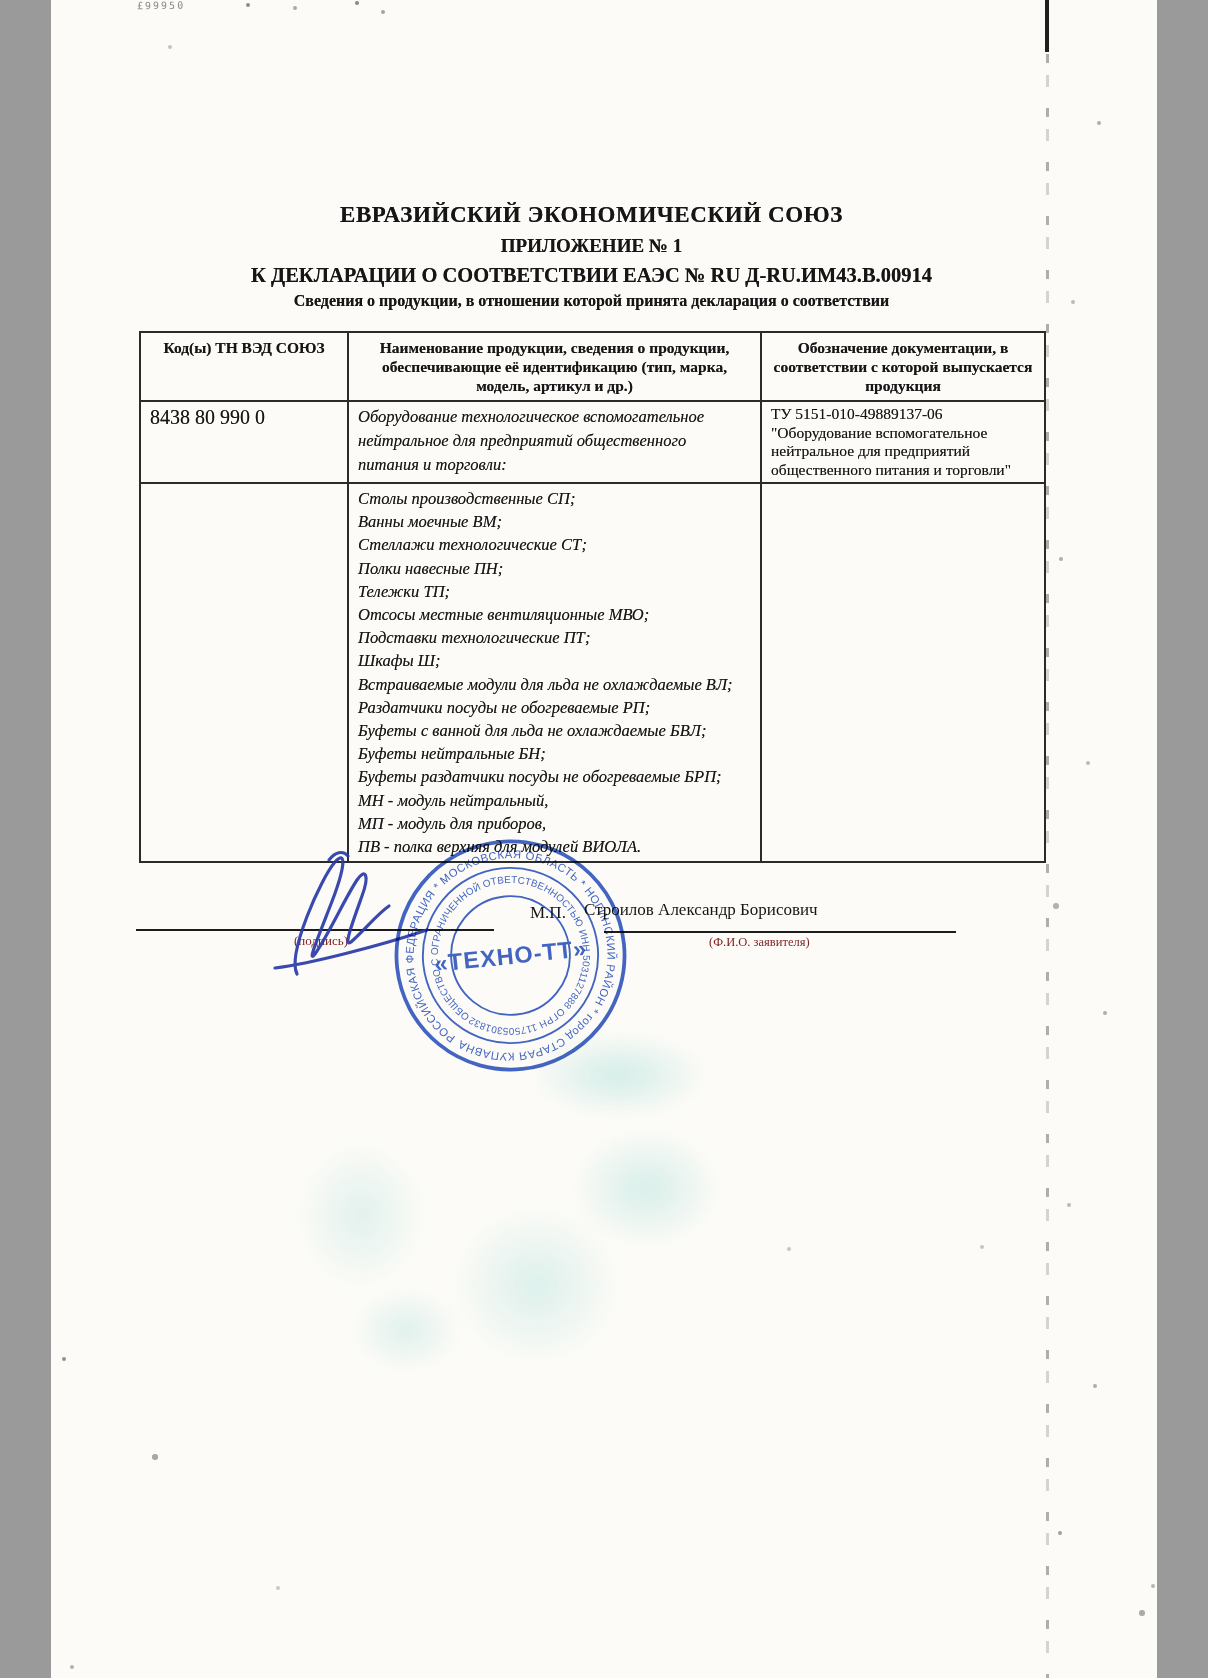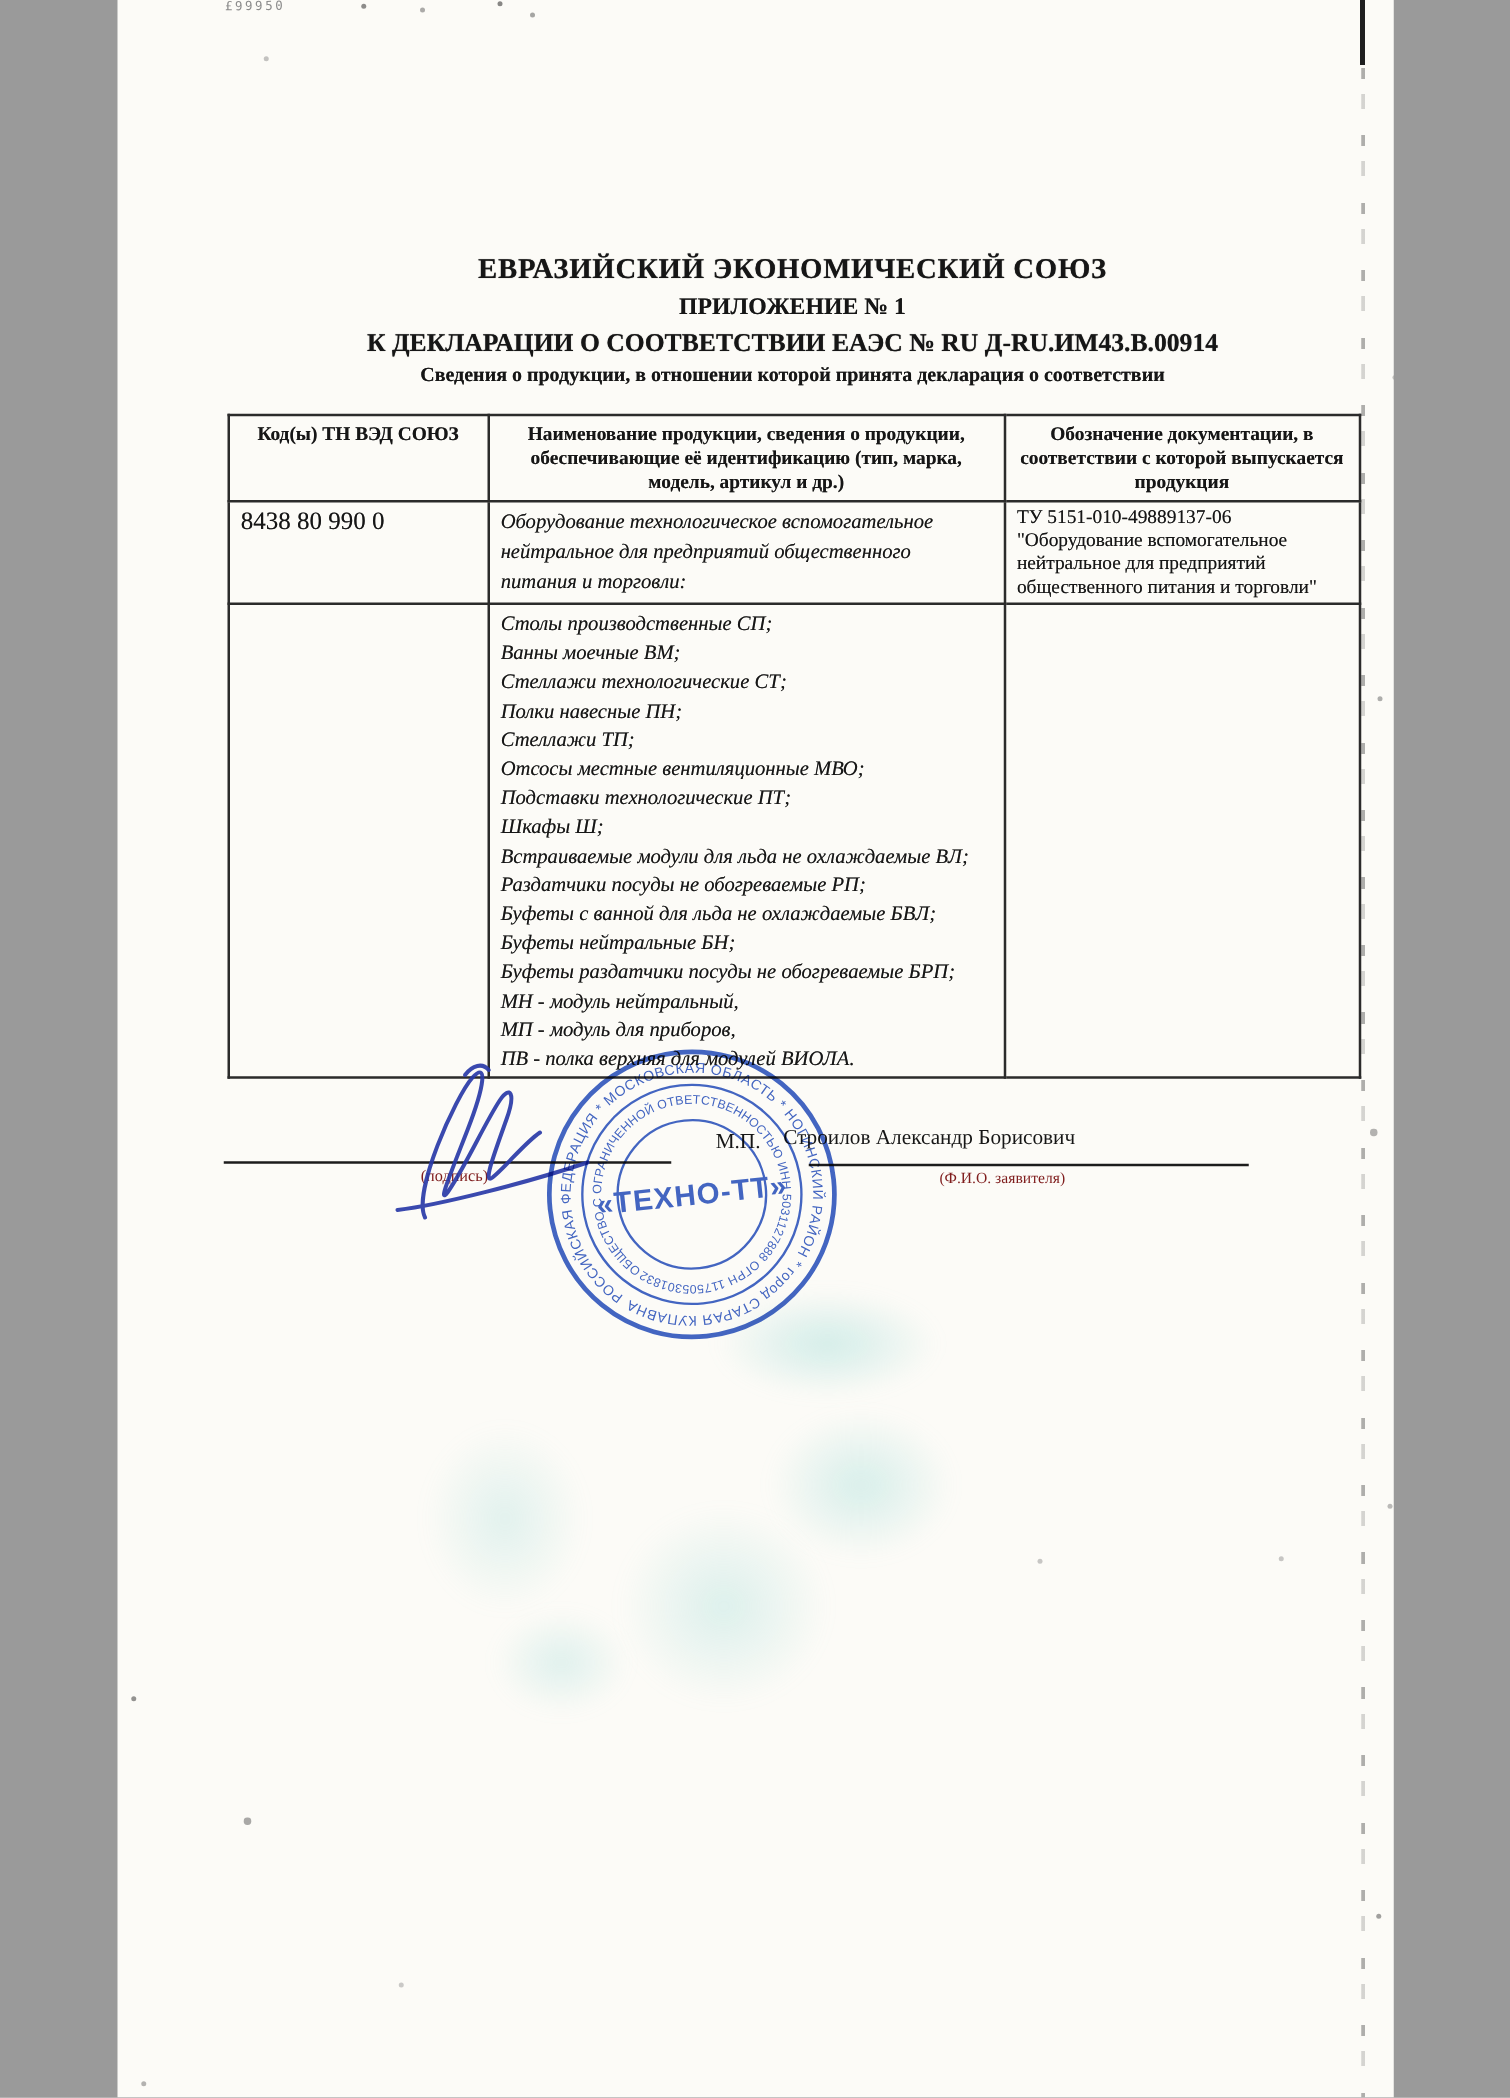--- a/index.html
+++ b/index.html
@@ -1,17 +1,17 @@
 <!DOCTYPE html>
 <html><head>
 <meta charset="utf-8">
 <style>
   html,body { margin:0; padding:0; background:#9a9a9a; }
   .page {
-    position:relative; width:1021px; height:1678px; margin:0 auto;
+    position:relative; width:1106px; height:1678px; margin:0 auto;
     background:#fcfbf7; overflow:hidden;
     font-family:"Liberation Serif", serif; color:#161616;
   }
   .page * { box-sizing:border-box; }
 
   
   .doc-header { position:absolute; left:88px; top:202px; width:905px; text-align:center; font-weight:bold; }
   .h-line1 { font-size:23px; letter-spacing:.6px; text-shadow:0 0 .6px rgba(20,20,20,.75); }
   .h-line2 { font-size:19px; margin-top:7px; text-shadow:0 0 .5px rgba(20,20,20,.7); }
   .h-line3 { font-size:20.5px; margin-top:7px; text-shadow:0 0 .6px rgba(20,20,20,.75); }
@@ -125,21 +125,21 @@
         <p class="doc-l">"Оборудование вспомогательное нейтральное для предприятий общественного питания и торговли"</p>
       </td>
     </tr>
     <tr>
       <td class="row2-pad"></td>
       <td class="cell-list">
         <div class="li">Столы производственные СП;</div>
         <div class="li">Ванны моечные ВМ;</div>
         <div class="li">Стеллажи технологические СТ;</div>
         <div class="li">Полки навесные ПН;</div>
-        <div class="li">Стеллажи ТП;</div>
+        <div class="li">Тележки ТП;</div>
         <div class="li">Отсосы местные вентиляционные МВО;</div>
         <div class="li">Подставки технологические ПТ;</div>
         <div class="li">Шкафы Ш;</div>
         <div class="li">Встраиваемые модули для льда не охлаждаемые ВЛ;</div>
         <div class="li">Раздатчики посуды не обогреваемые РП;</div>
         <div class="li">Буфеты с ванной для льда не охлаждаемые БВЛ;</div>
         <div class="li">Буфеты нейтральные БН;</div>
         <div class="li">Буфеты раздатчики посуды не обогреваемые БРП;</div>
         <div class="li">МН - модуль нейтральный,</div>
         <div class="li">МП - модуль для приборов,</div>

